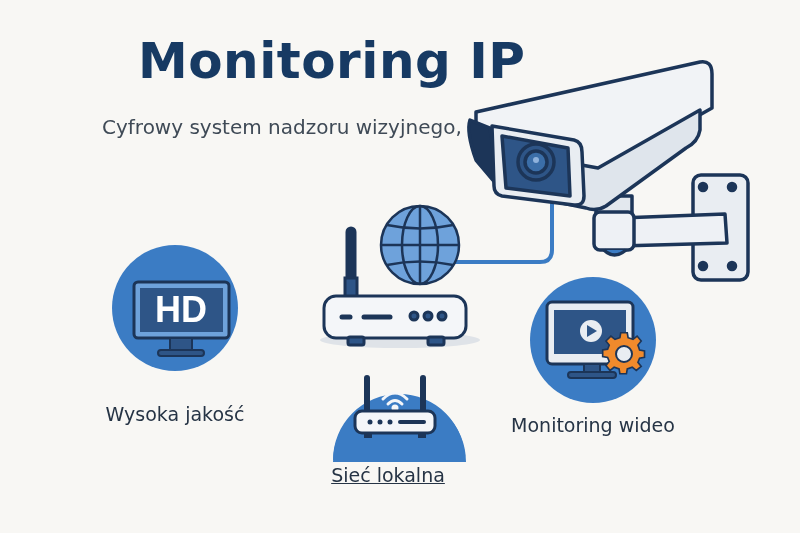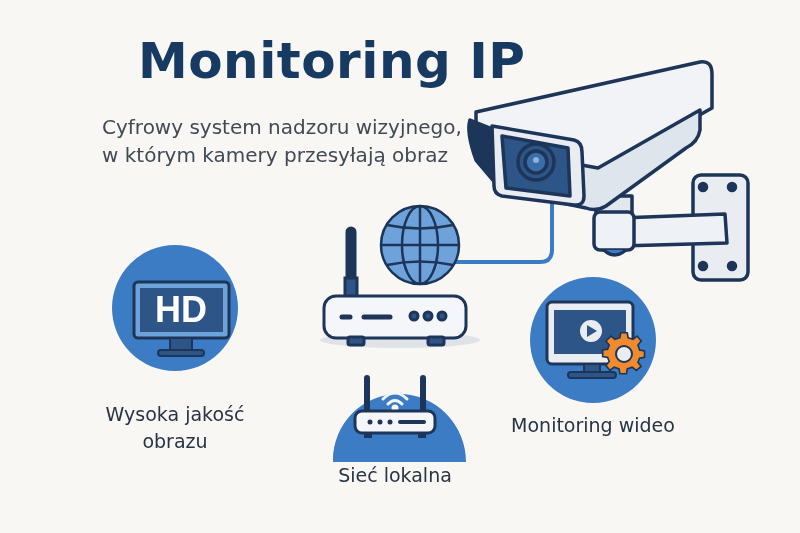--- a/index.html
+++ b/index.html
@@ -11,21 +11,20 @@
   .label { font-size:19px; color:#263445; text-align:center; line-height:27px; }
   svg { position:absolute; left:0; top:0; }
 </style>
 </head>
 <body>
 
 <div class="abs title">Monitoring IP</div>
 
 <div class="abs subtitle">
   <div>Cyfrowy system nadzoru wizyjnego,</div>
-  <div>w którym kamery przesyłają obraz</div>
 </div>
 
 <svg width="800" height="533" viewBox="0 0 800 533">
 
   <path d="M552 200 L552 250 Q552 262 540 262 L455 262" fill="none" stroke="#3b7cc4" stroke-width="4"></path>
 
   <g stroke="#1c3558" stroke-width="3.5" stroke-linejoin="round">
 
     <rect x="693" y="175" width="55" height="105" rx="8" fill="#e9edf2"></rect>
     <circle cx="703" cy="187" r="3.5" fill="#1c3558"></circle>
@@ -112,22 +111,21 @@
       <g fill="#f08a2c" stroke="#1c3558" stroke-width="2">
         <path d="M-4 -21 L4 -21 L5 -15 L11 -13 L16 -17 L21 -11 L17 -6 L19 0 L25 1 L25 9 L19 10 L17 15 L21 20 L15 25 L10 21 L4 23 L3 29 L-5 29 L-6 23 L-12 21 L-17 25 L-22 19 L-18 14 L-20 9 L-26 8 L-26 0 L-20 -1 L-18 -6 L-22 -11 L-16 -17 L-11 -13 L-5 -15 Z" transform="translate(0,-4) scale(0.82)"></path>
       </g>
       <circle cx="0" cy="0" r="8" fill="#e9edf2" stroke="#1c3558" stroke-width="2"></circle>
     </g>
   </g>
 </svg>
 
 <div class="abs label" style="left:85px; top:401px; width:180px;text-align:center;">
   <div>Wysoka jakość</div>
-  <div>obrazu</div>
 </div>
 
-<div class="abs label" style="left:305px; top:462px; width:180px;">
+<div class="abs label" style="left:298px; top:462px; width:180px;text-decoration:underline;">
   <div>Sieć lokalna</div>
 </div>
 
 <div class="abs label" style="left:503px; top:412px; width:180px;">
   <div>Monitoring wideo</div>
 </div>
 
 </body></html>

